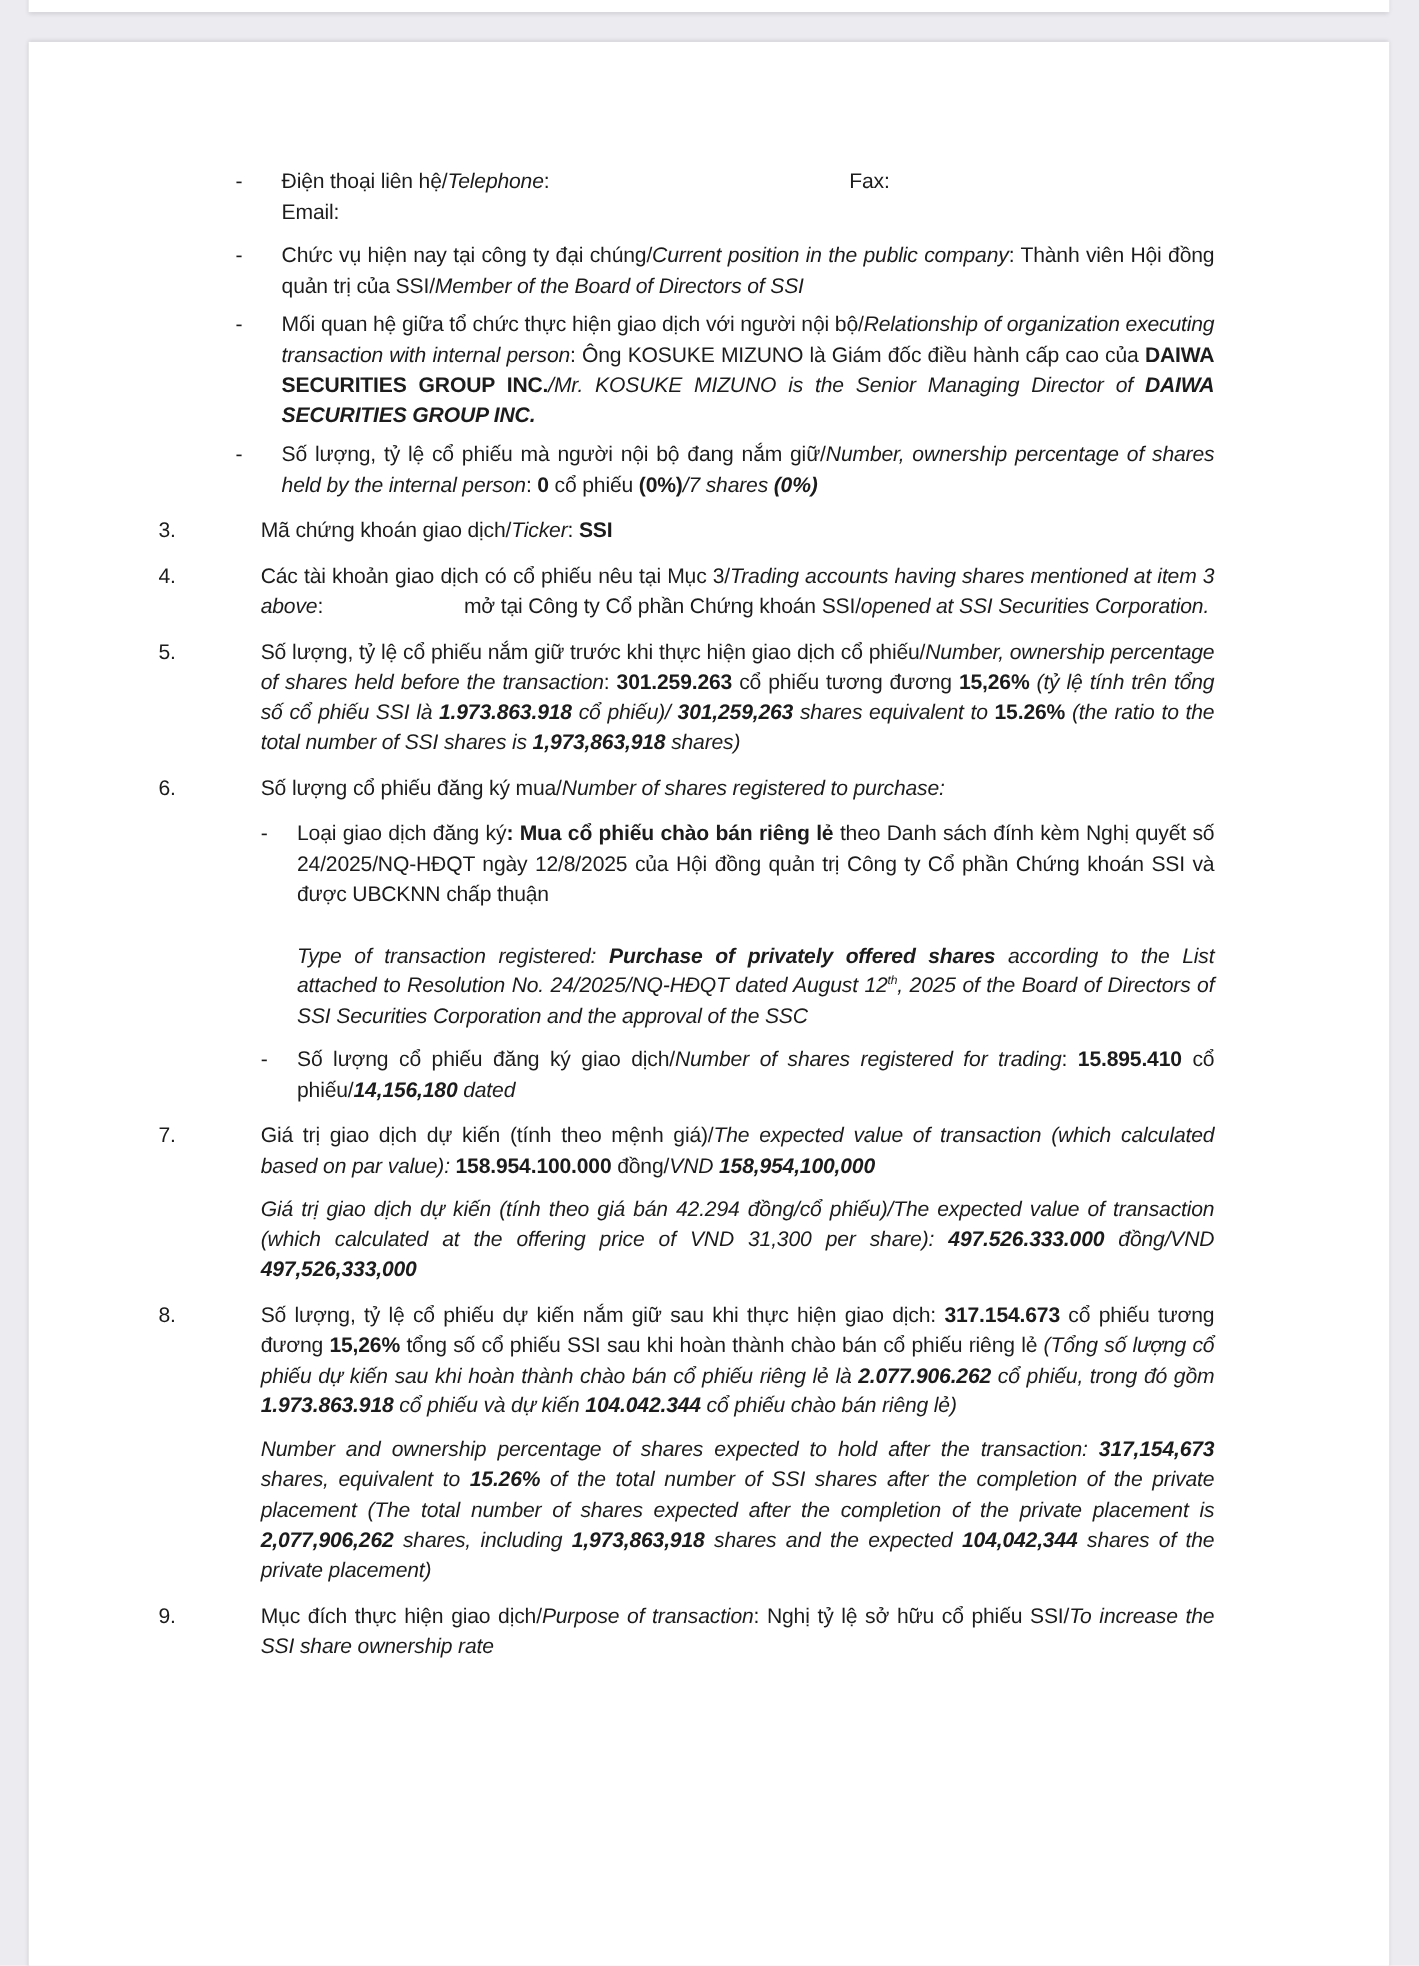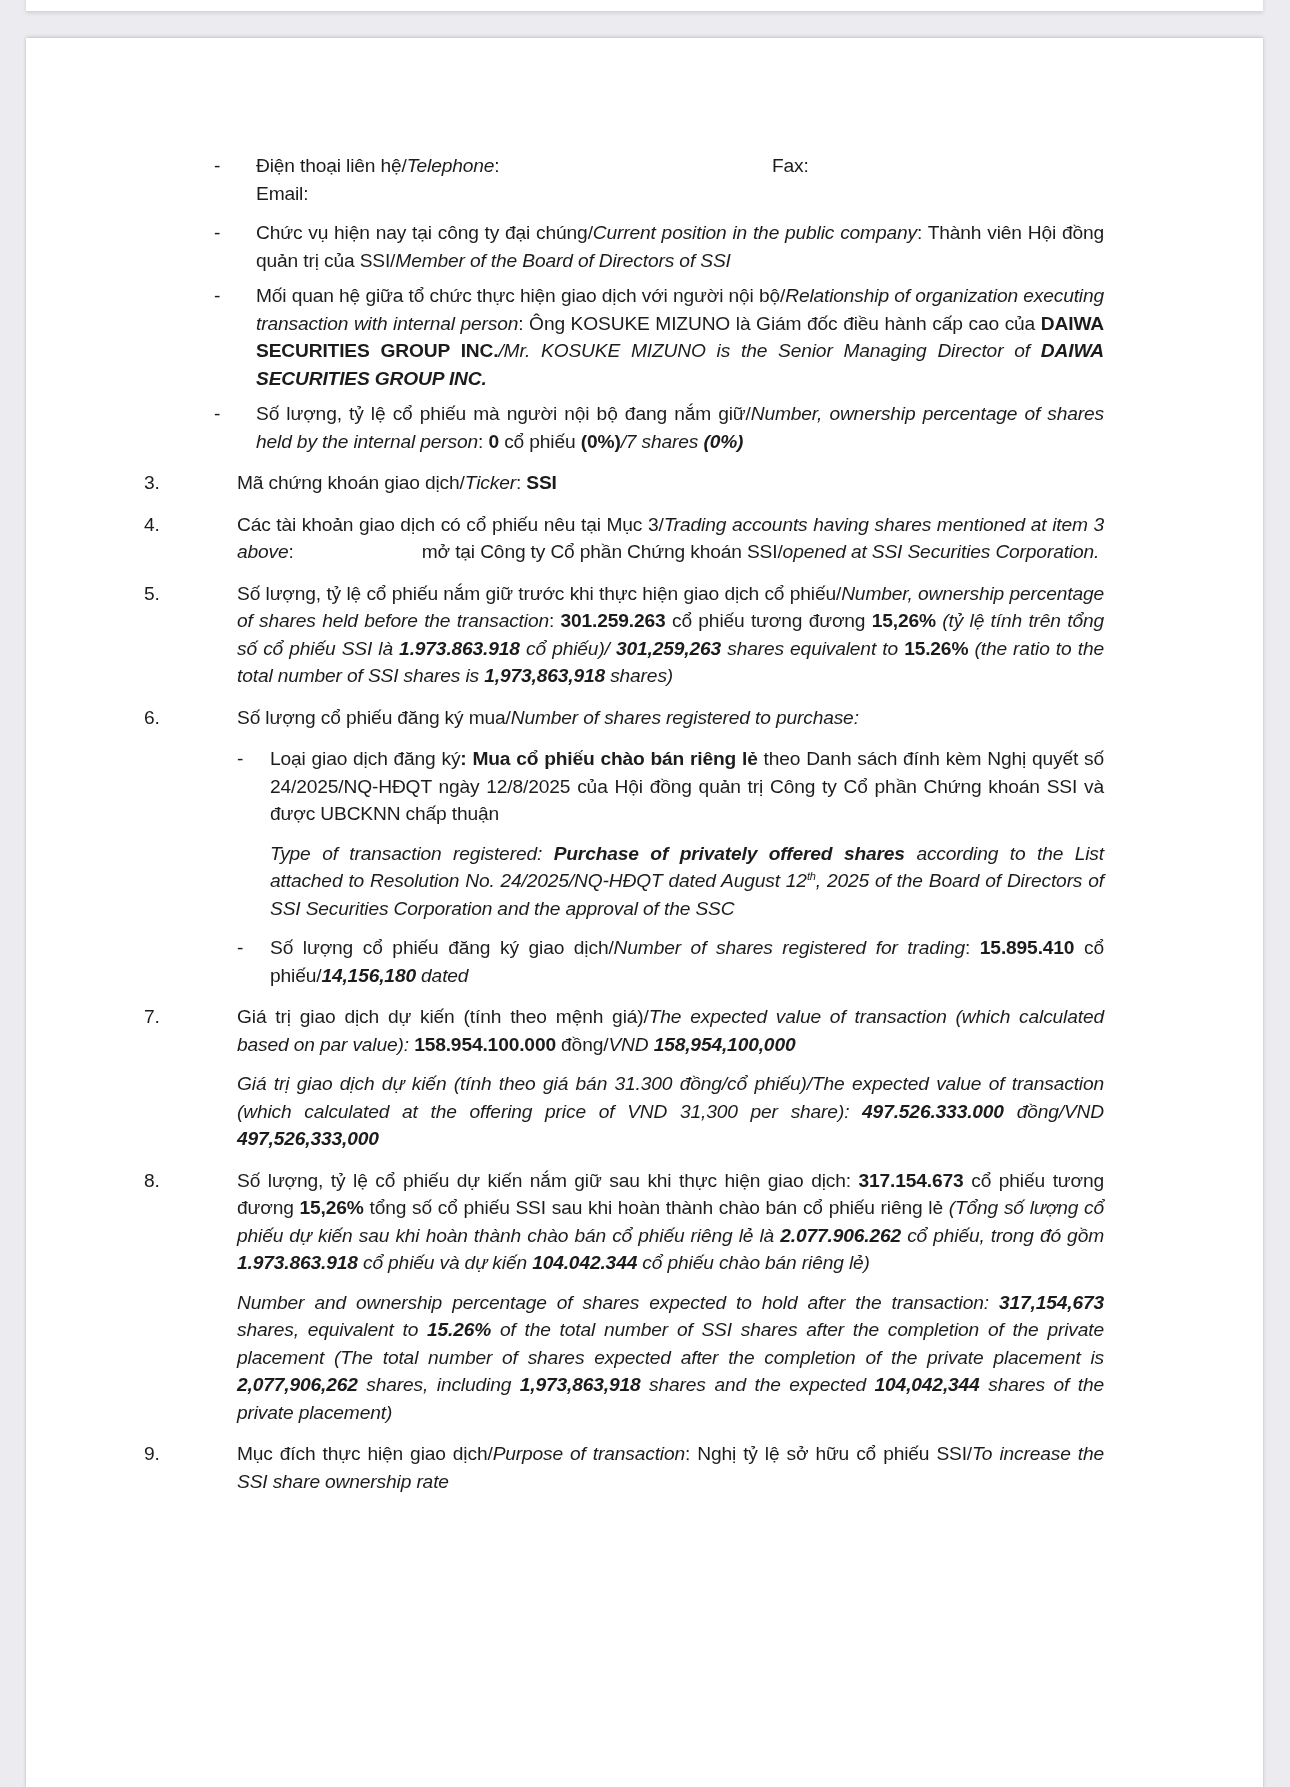--- a/index.html
+++ b/index.html
@@ -22,21 +22,21 @@
     position:absolute; left:144px; top:152px; width:960px;
     font-size:19.2px; line-height:27.5px;
     letter-spacing:-0.15px;
   }
   .row { position:relative; padding-left:93px; }
   .num { position:absolute; left:0; top:0; width:40px; }
   .dash-row { position:relative; padding-left:112px; }
   .dash-row .dash { position:absolute; left:70px; top:0; }
   .dash-row2 { position:relative; padding-left:126px; }
   .dash-row2 .dash { position:absolute; left:93px; top:0; }
-  .para-indent2 { padding-left:126px; }
+  .para-indent2 { padding-left:126px;margin-top:16px; }
   .para-indent { padding-left:93px; }
   .j { text-align:justify; }
   i { font-style:italic; }
   b { font-weight:bold; }
   .gap-s { height:8px; }
   .gap-m { height:12px; }
   .gap-l { height:14px; }
   .fax { position:absolute; left:588px; top:0;margin-left:40px; }
   .acct-gap { display:inline-block; width:128px; }
   sup { font-size:11px; line-height:0; }
@@ -114,21 +114,21 @@
     <span>Số lượng cổ phiếu đăng ký giao dịch/</span><i>Number of shares registered for trading</i><span>: </span><b>15.895.410</b><span> cổ phiếu/</span><b><i>14,156,180</i></b><i> dated</i>
   </div>
   <div class="gap-l"></div>
 
   <div class="row j">
     <span class="num">7.</span>
     <span>Giá trị giao dịch dự kiến (tính theo mệnh giá)/</span><i>The expected value of transaction (which calculated based on par value): </i><b>158.954.100.000</b><span> đồng/</span><i>VND </i><b><i>158,954,100,000</i></b>
   </div>
   <div class="gap-m"></div>
   <div class="para-indent j">
-    <i>Giá trị giao dịch dự kiến (tính theo giá bán 31.300 đồng/cổ phiếu)/The expected value of transaction (which calculated at the offering price of VND 31,300 per share): </i><b><i>497.526.333.000</i></b><i> đồng/VND </i><b><i>497,526,333,000</i></b>
+    <i>Giá trị giao dịch dự kiến (tính theo giá bán 42.294 đồng/cổ phiếu)/The expected value of transaction (which calculated at the offering price of VND 31,300 per share): </i><b><i>497.526.333.000</i></b><i> đồng/VND </i><b><i>497,526,333,000</i></b>
   </div>
   <div class="gap-l"></div>
 
   <div class="row j">
     <span class="num">8.</span>
     <span>Số lượng, tỷ lệ cổ phiếu dự kiến nắm giữ sau khi thực hiện giao dịch: </span><b>317.154.673</b><span> cổ phiếu tương đương </span><b>15,26%</b><span> tổng số cổ phiếu SSI sau khi hoàn thành chào bán cổ phiếu riêng lẻ </span><i>(Tổng số lượng cổ phiếu dự kiến sau khi hoàn thành chào bán cổ phiếu riêng lẻ là </i><b><i>2.077.906.262</i></b><i> cổ phiếu, trong đó gồm </i><b><i>1.973.863.918</i></b><i> cổ phiếu và dự kiến </i><b><i>104.042.344</i></b><i> cổ phiếu chào bán riêng lẻ)</i>
   </div>
   <div class="gap-m"></div>
   <div class="para-indent j">
     <i>Number and ownership percentage of shares expected to hold after the transaction: </i><b><i>317,154,673</i></b><i> shares, equivalent to </i><b><i>15.26%</i></b><i> of the total number of SSI shares after the completion of the private placement (The total number of shares expected after the completion of the private placement is </i><b><i>2,077,906,262</i></b><i> shares, including </i><b><i>1,973,863,918</i></b><i> shares and the expected </i><b><i>104,042,344</i></b><i> shares of the private placement)</i>

